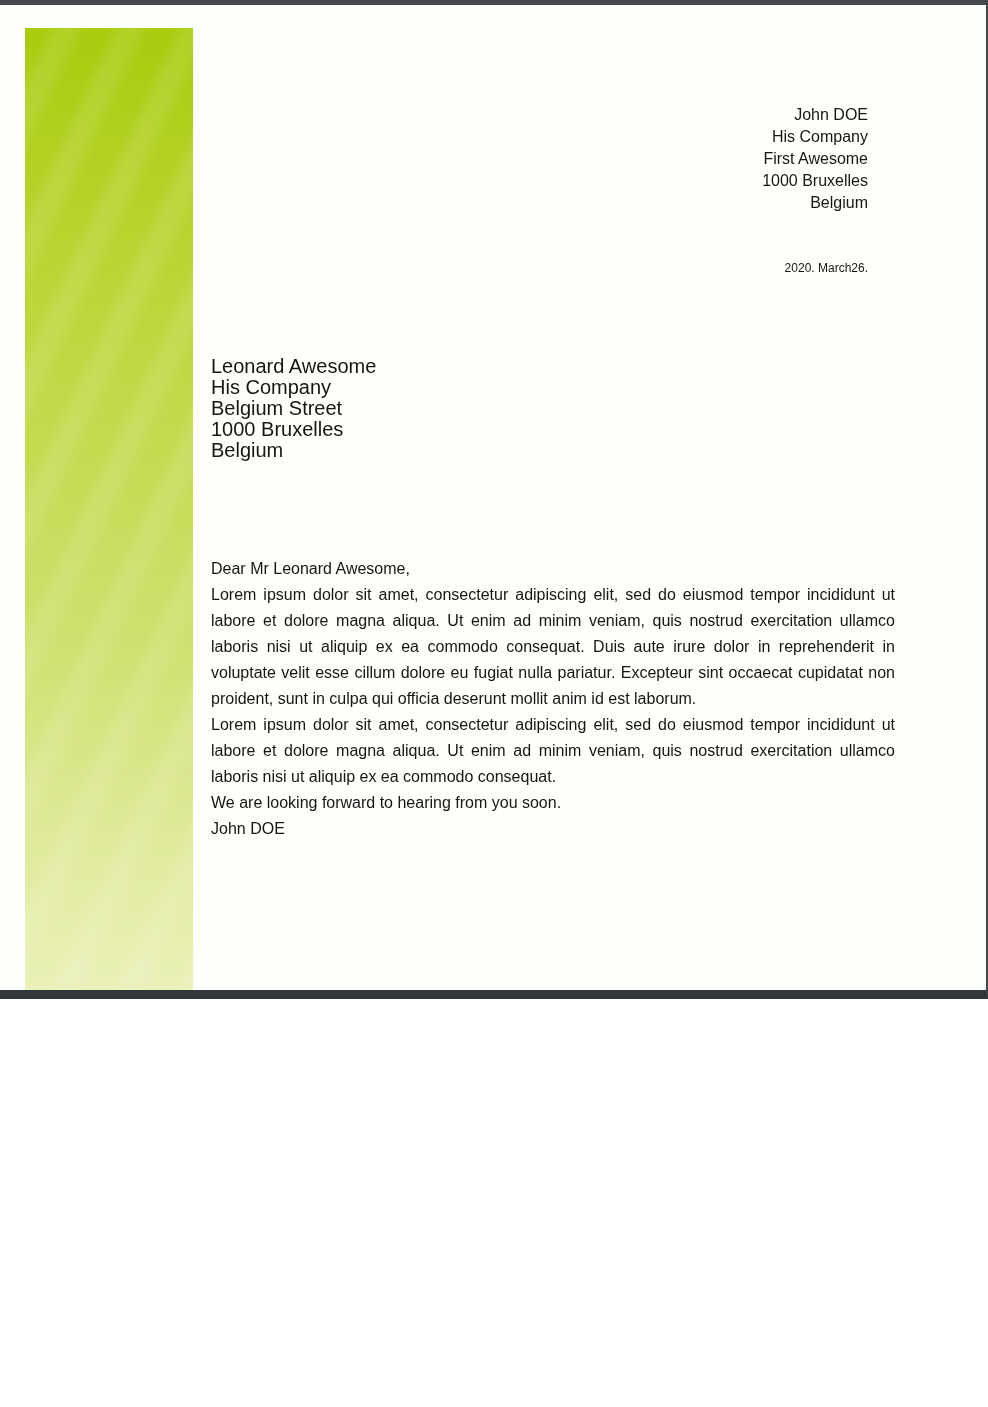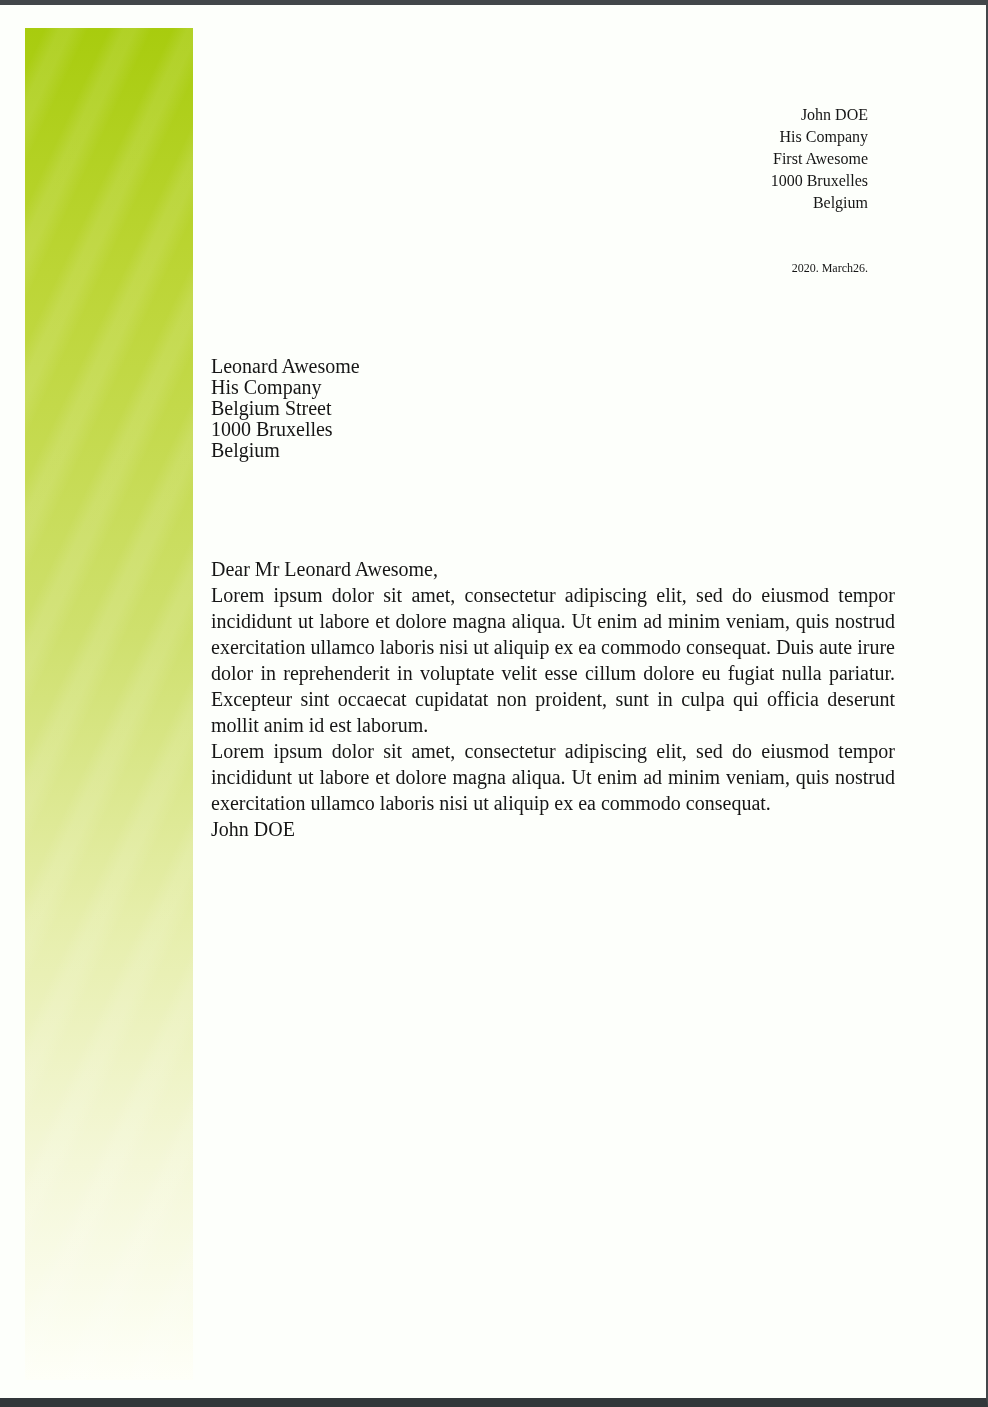--- a/index.html
+++ b/index.html
@@ -3,28 +3,28 @@
 <meta charset="utf-8">
 <style>
   html, body {
     margin: 0;
     padding: 0;
     background: #ffffff;
   }
   .page {
     position: relative;
     width: 988px;
-    height: 1407px;
+    height: 999px;
     box-sizing: border-box;
     background: var(--page-bg, #fdfffb);
     border-top: 5px solid var(--frame, #42474a);
     border-right: 2px solid var(--frame, #42474a);
     border-bottom: 9px solid var(--frame-dark, #32373a);
     overflow: hidden;
-    font-family: Liberation Serif, serif;
+    font-family: Liberation Sans, sans-serif;
     color: #161616;
   }
   .accent-bar {
     position: absolute;
     left: 25px;
     top: 23px;
     width: 168px;
     height: 1352px;
     
     background: linear-gradient(180deg, #a8cc0e 0%, #cfe06e 45%, #fefff8 100%);
@@ -54,21 +54,21 @@
     text-align: left;
     font-size: 20px;
     line-height: 21px;
     white-space: nowrap;
   }
   .body-text {
     position: absolute;
     top: 551px;
     left: 211px;
     right: 91px;
-    font-size: 20px;
+    font-size: 16px;
     line-height: 26px;
   }
   .body-text p {
     margin: 0;
   }
   .para {
     text-align: justify;
   }
   .p1 { margin-top: 16px; }
   .p2 { margin-top: 22px; }
@@ -98,16 +98,17 @@
     <div>His Company</div>
     <div>Belgium Street</div>
     <div>1000 Bruxelles</div>
     <div>Belgium</div>
   </div>
 
   <div class="body-text">
     <p class="salutation">Dear Mr Leonard Awesome,</p>
     <p class="para p1">Lorem ipsum dolor sit amet, consectetur adipiscing elit, sed do eiusmod tempor incididunt ut labore et dolore magna aliqua. Ut enim ad minim veniam, quis nostrud exercitation ullamco laboris nisi ut aliquip ex ea commodo consequat. Duis aute irure dolor in reprehenderit in voluptate velit esse cillum dolore eu fugiat nulla pariatur. Excepteur sint occaecat cupidatat non proident, sunt in culpa qui officia deserunt mollit anim id est laborum.</p>
     <p class="para p2">Lorem ipsum dolor sit amet, consectetur adipiscing elit, sed do eiusmod tempor incididunt ut labore et dolore magna aliqua. Ut enim ad minim veniam, quis nostrud exercitation ullamco laboris nisi ut aliquip ex ea commodo consequat.</p>
+    <p class="closing">We are looking forward to hearing from you soon.</p>
     <p class="signature">John DOE</p>
   </div>
 
 </div>
 
 </body></html>

